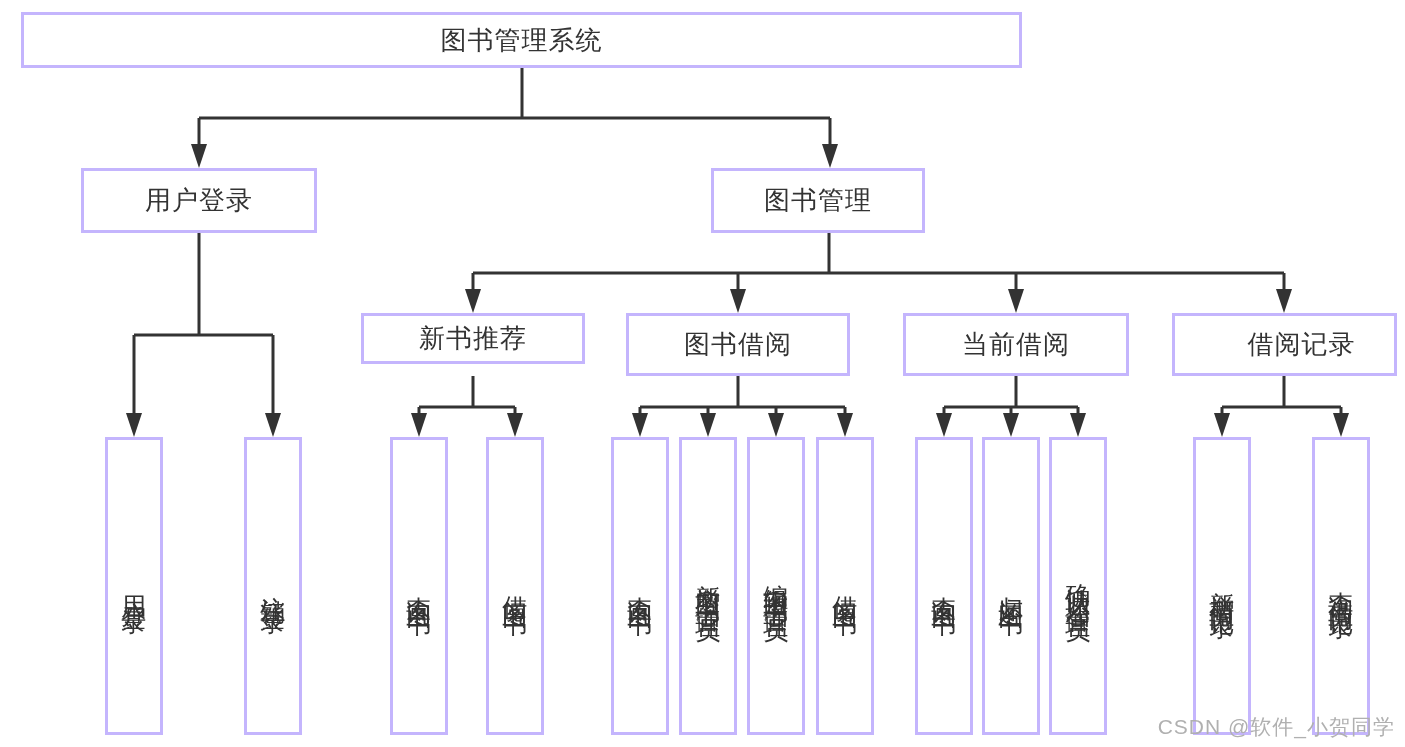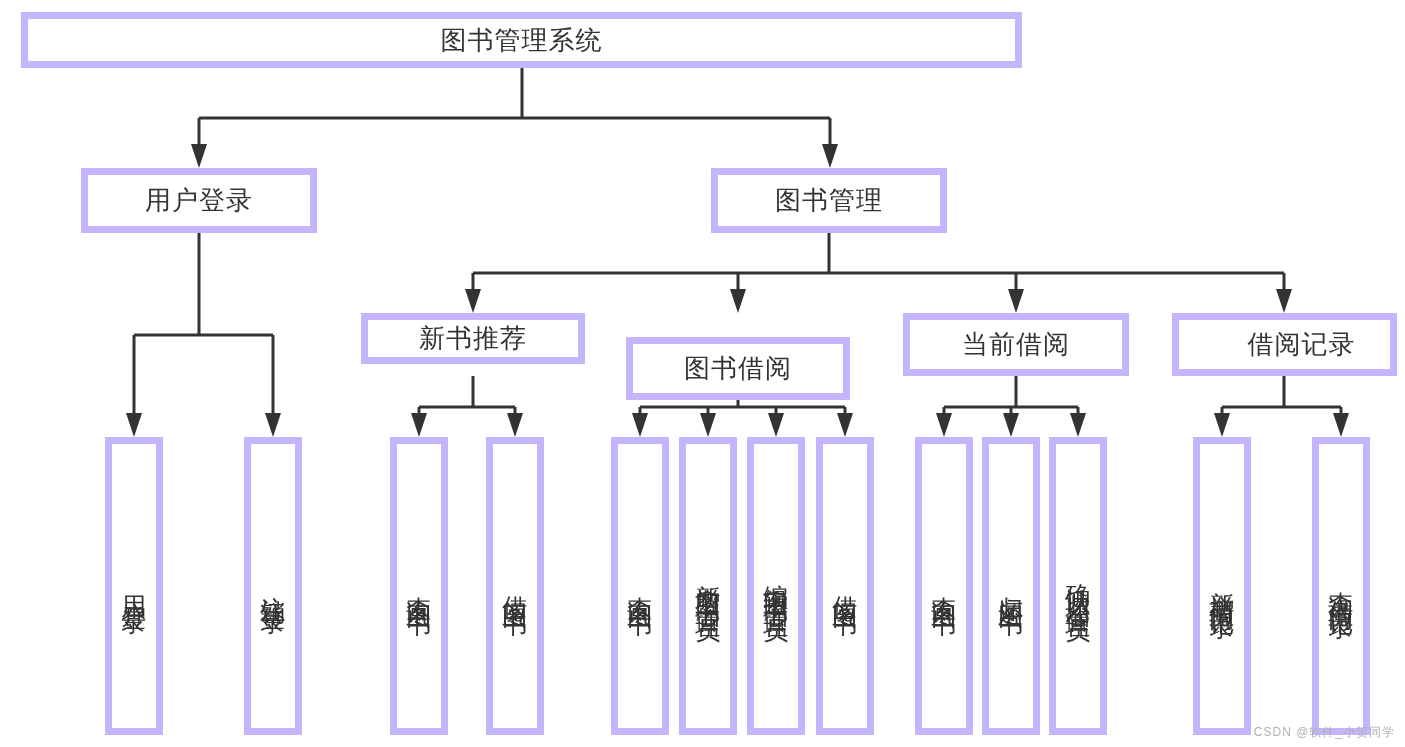--- a/index.html
+++ b/index.html
@@ -9,51 +9,51 @@
     background:#ffffff;
     font-family:"Liberation Sans", sans-serif;
     overflow:hidden;
   }
   .wires{position:absolute;left:0;top:0;width:1405px;height:747px;}
   .wires path{stroke:#333333;stroke-width:3;fill:none;}
   .wires line{stroke:#333333;stroke-width:3;}
   .wires polygon{fill:#333333;stroke:none;}
   .node{
     position:absolute;box-sizing:border-box;
-    border:7px solid #c4b5fd;background:#ffffff;color:#333333;
+    border:3px solid #c4b5fd;background:#ffffff;color:#333333;
     display:flex;align-items:center;justify-content:center;
     text-align:center;
   }
   .h{font-size:26px;letter-spacing:1px;white-space:nowrap;}
   .v{writing-mode:vertical-rl;font-size:25px;letter-spacing:5px;line-height:1.05;}
   
   .n-root{left:21px;top:12px;width:1001px;height:56px;}
   .n-user-login{left:81px;top:168px;width:236px;height:65px;}
-  .n-book-mgmt{left:711px;top:168px;width:236px;height:65px;}
+  .n-book-mgmt{left:711px;top:168px;width:214px;height:65px;}
   .n-new-books{left:361px;top:313px;width:224px;height:51px;}
-  .n-book-borrow{left:626px;top:313px;width:224px;height:63px;margin-top:24px;}
+  .n-book-borrow{left:626px;top:313px;width:224px;height:63px;}
   .n-current-borrow{left:903px;top:313px;width:226px;height:63px;text-align:right;}
   .n-borrow-records{left:1172px;top:313px;width:225px;height:63px;padding-left:34px;}
   .leaf{top:437px;width:58px;height:298px;}
   .l-user-login{left:105px;}
   .l-logout{left:244px;}
   .l-nb-query{left:390px;}
   .l-nb-borrow{left:486px;}
   .l-bb-query{left:611px;}
   .l-bb-add{left:679px;}
   .l-bb-edit{left:747px;}
   .l-bb-borrow{left:816px;}
   .l-cb-query{left:915px;}
   .l-cb-return{left:982px;}
   .l-cb-confirm{left:1049px;}
   .l-br-add{left:1193px;}
   .l-br-query{left:1312px;}
   .watermark{
     position:absolute;right:10px;bottom:6px;
-    font-size:12px;color:#b0b0b0;letter-spacing:1px;white-space:nowrap;
+    font-size:21px;color:#b0b0b0;letter-spacing:1px;white-space:nowrap;
   }
 </style>
 </head>
 <body>
 
 <div class="stage">
 
   <svg class="wires" viewBox="0 0 1405 747">
 
     <g>

